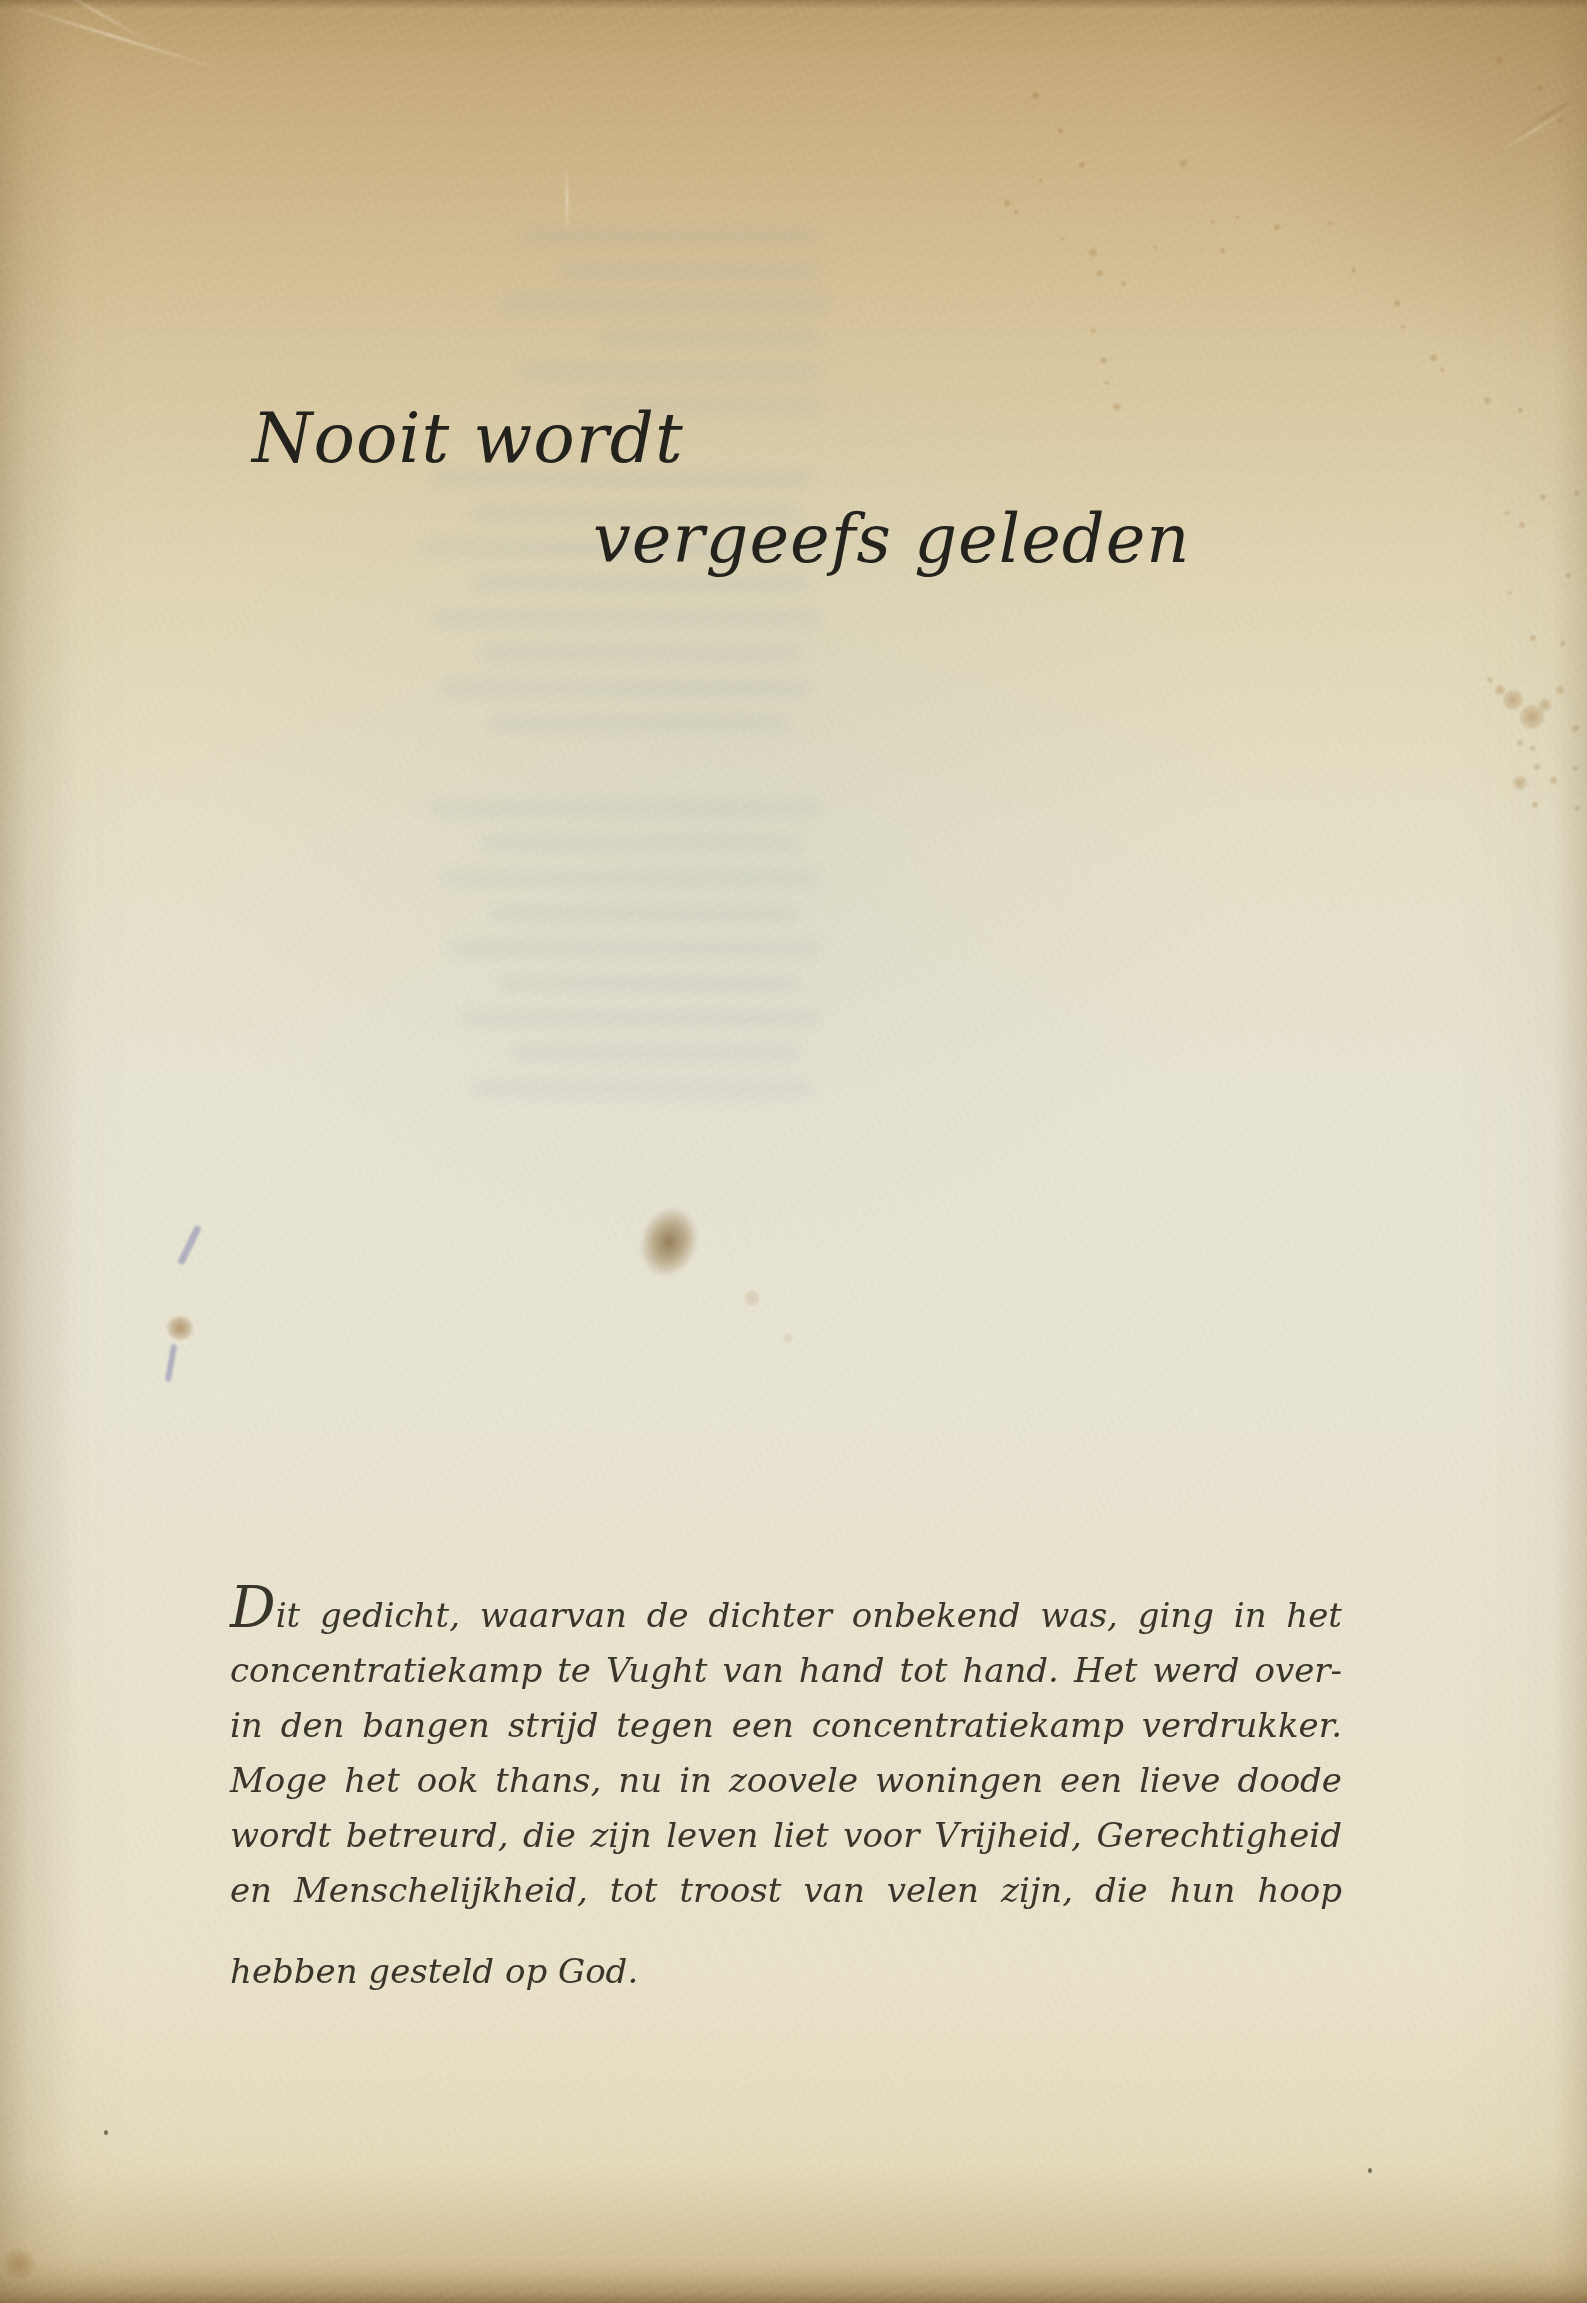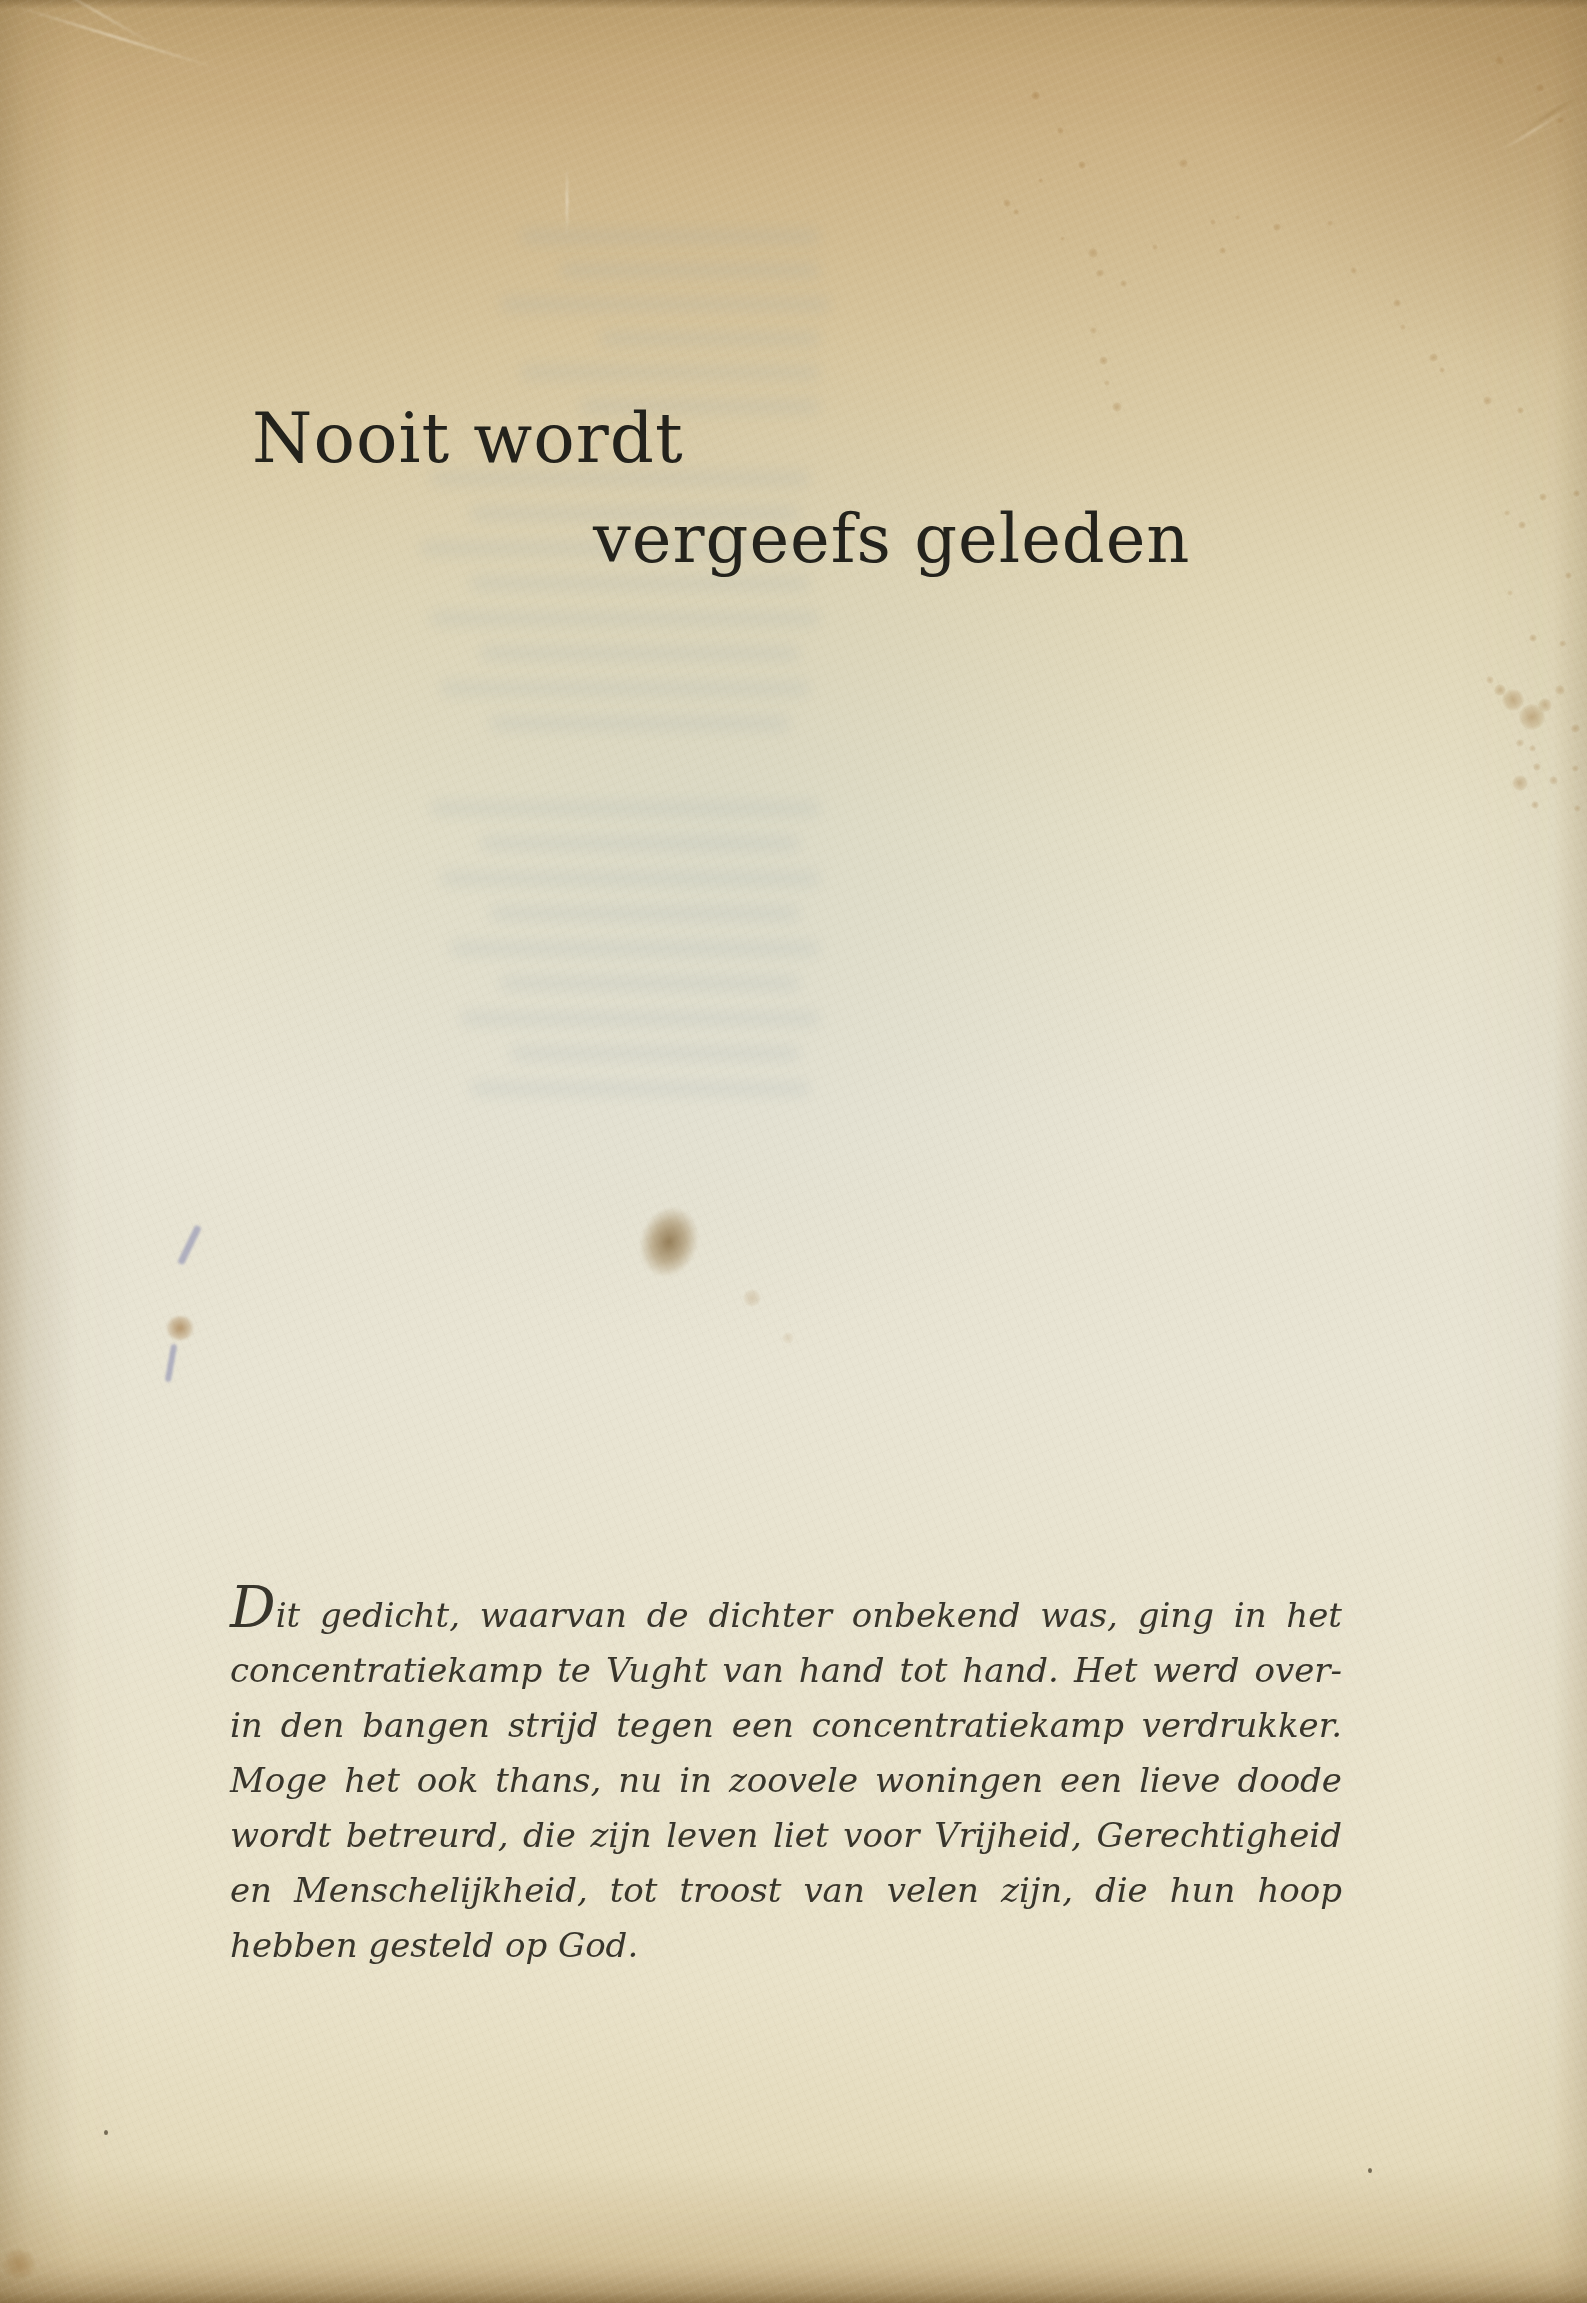--- a/index.html
+++ b/index.html
@@ -32,30 +32,30 @@
   .corner-dark{background:radial-gradient(circle at 99% 1%,rgba(140,106,58,.28),rgba(140,106,58,0) 360px);}
   .bottom-edge{background:linear-gradient(0deg,rgba(116,90,48,.55),rgba(116,90,48,.18) 11px,rgba(116,90,48,0) 30px);}
   .top-edge{background:linear-gradient(180deg,rgba(104,80,42,.38),rgba(104,80,42,0) 9px);}
   .grain{
     background-image:
       repeating-linear-gradient(67deg,rgba(255,255,255,.028) 0 1px,rgba(0,0,0,0) 1px 3px,rgba(90,70,40,.022) 3px 4px,rgba(0,0,0,0) 4px 7px),
       repeating-linear-gradient(-23deg,rgba(255,255,255,.03) 0 2px,rgba(0,0,0,0) 2px 5px,rgba(100,85,55,.02) 5px 6px,rgba(0,0,0,0) 6px 9px);
   }
 
   
-  .title-line{position:absolute;white-space:nowrap;font-weight:400;
+  .title-line{position:absolute;white-space:nowrap;font-style:italic;font-weight:400;
     color:#23221c;letter-spacing:1px;}
   .title-line.t1{left:252px;top:398px;font-size:69px;}
   .title-line.t2{left:593px;top:500px;font-size:67px;}
 
   
   .para{position:absolute;left:230px;top:1588px;width:1112px;
     font-style:italic;font-size:34px;line-height:55px;color:#38352b;}
   .para .line{text-align:justify;text-align-last:justify;-moz-text-align-last:justify;}
-  .para .line.last{text-align-last:left;}
+  .para .line.last{text-align-last:left;margin-top:26px;}
   .para .line:first-child::first-letter{font-size:57px;line-height:28px;}
 
   
   .ghost-line{position:absolute;height:17px;border-radius:9px;
     background:rgba(152,171,180,.13);filter:blur(6px);}
 
   
   .fox{position:absolute;border-radius:50%;filter:blur(.6px);
     background:radial-gradient(circle,rgba(143,96,36,.9) 0%,rgba(143,96,36,.4) 52%,rgba(143,96,36,0) 75%);}
   .blob-main{position:absolute;left:640px;top:1206px;width:58px;height:72px;border-radius:52% 48% 55% 45%;

